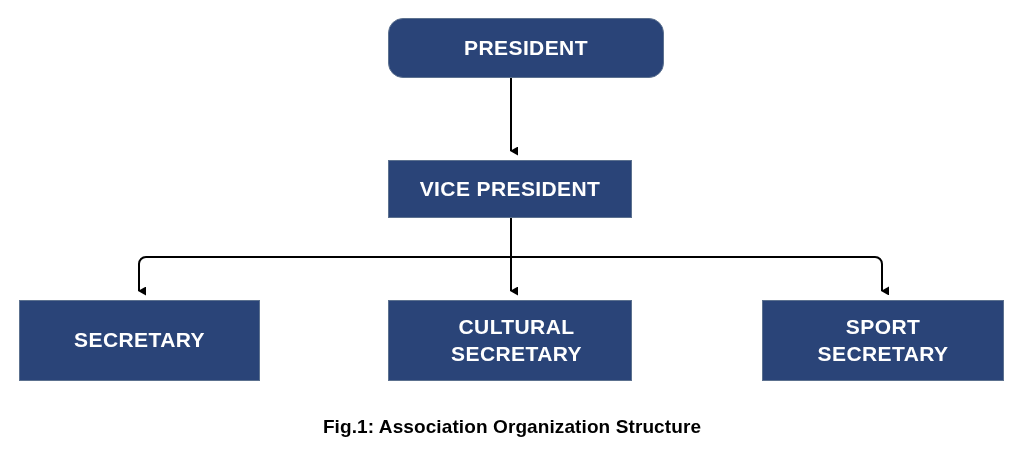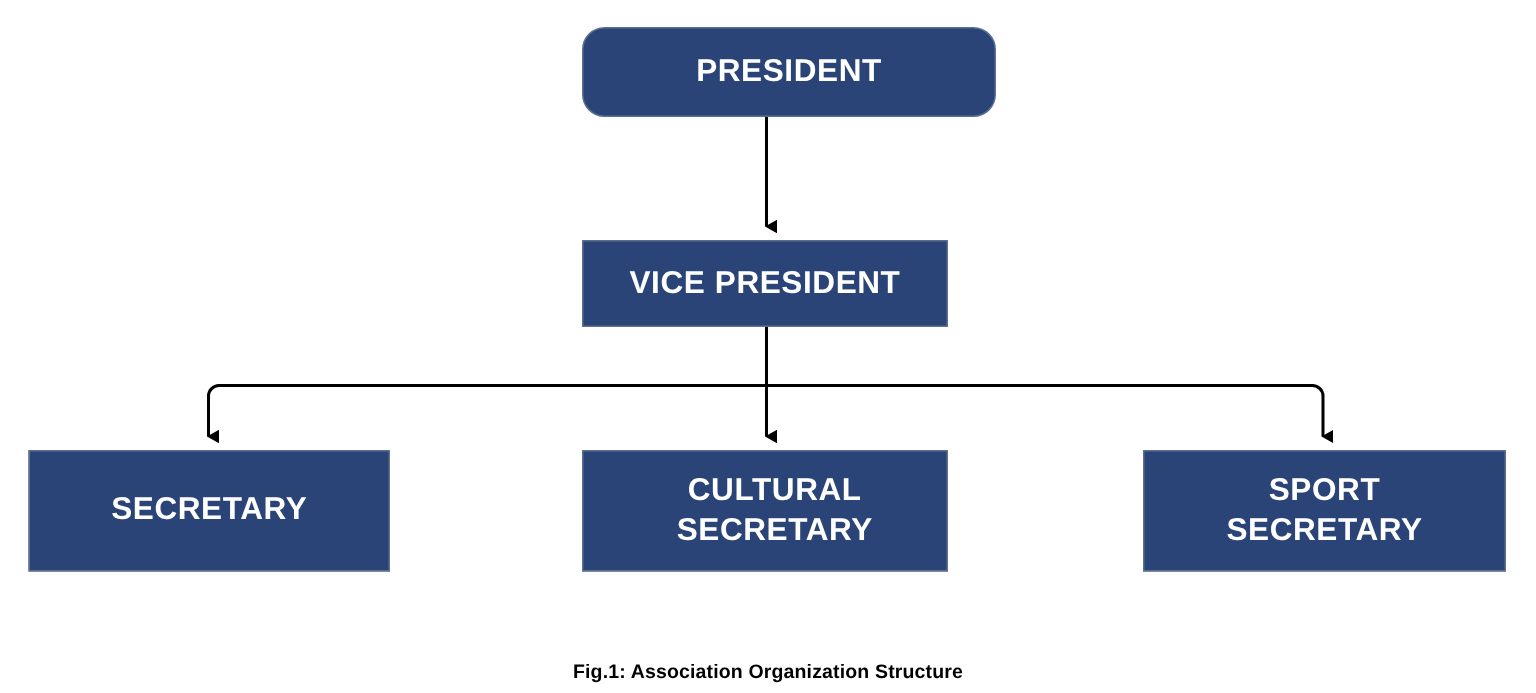--- a/index.html
+++ b/index.html
@@ -54,27 +54,27 @@
   #connectors {
     position: absolute;
     left: 0; top: 0;
     width: 1024px;
     height: 462px;
     pointer-events: none;
   }
   #caption {
     position: absolute;
     left: 0;
-    top: 440px;
+    top: 416px;
     width: 1024px;
     text-align: center;
     color: #000000;
     font-family: "Liberation Sans", sans-serif;
     font-weight: bold;
-    font-size: 13px;
+    font-size: 19px;
     letter-spacing: 0.1px;
   }
 </style>
 </head>
 <body>
 
 <div id="canvas">
 
   <svg id="connectors" viewBox="0 0 1024 462" width="1024" height="462" xmlns="http://www.w3.org/2000/svg">
     <defs>

